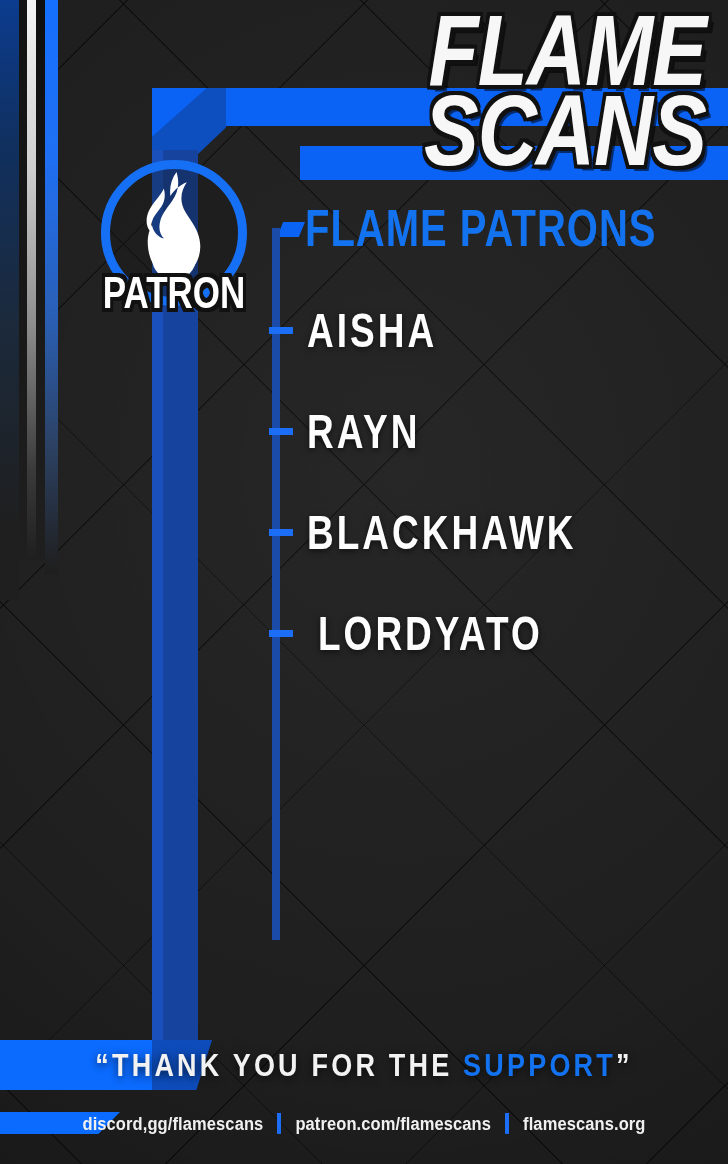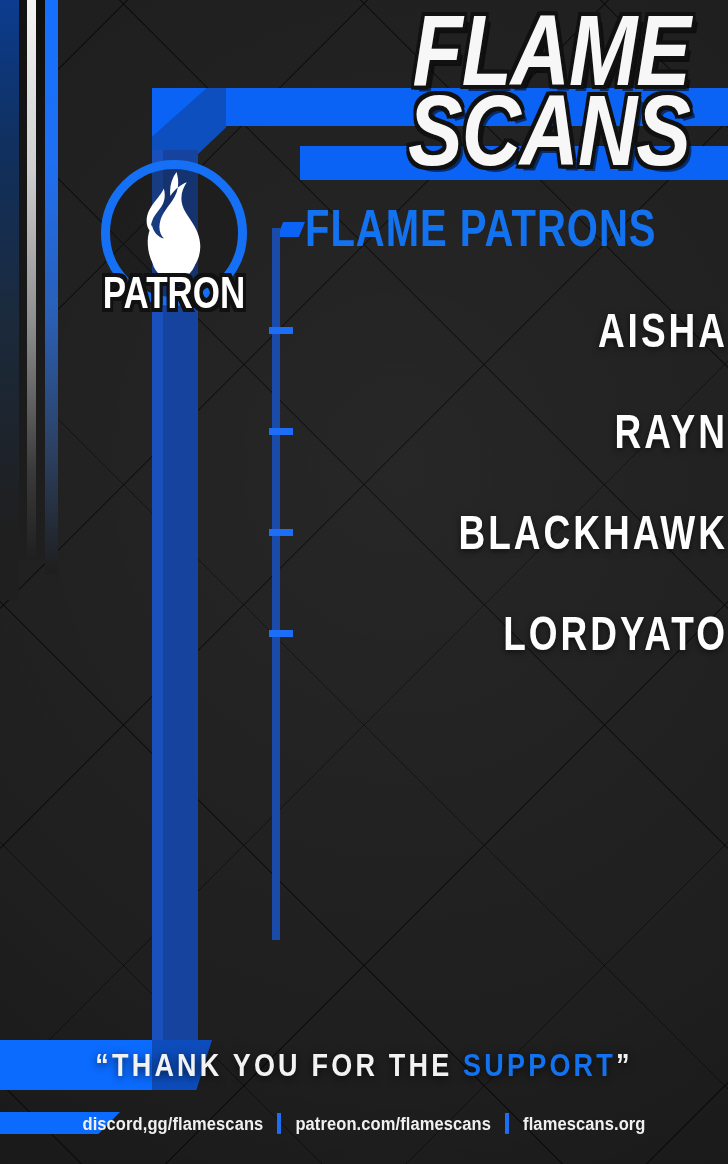--- a/index.html
+++ b/index.html
@@ -98,21 +98,21 @@
   }
 
   
   .stripe{ position:absolute; background:#0b63f6; }
   .stripe-a{ left:196px; top:88px;  width:532px; height:38px; }
   .stripe-b{ left:300px; top:146px; width:428px; height:34px; }
 
   
   .title-wrap{
     position:absolute; left:0; top:8px; width:728px; height:190px;
-    text-align:right; padding-right:38px;
+    text-align:right; padding-right:22px;
   }
   .title-line{
     font-family:"Liberation Sans", sans-serif;
     font-weight:700; font-style:italic;
     color:#f7f7f7;
     letter-spacing:-1px;
     line-height:.86;
     text-shadow:
        3px 0 0 #111, -3px 0 0 #111, 0 3px 0 #111, 0 -3px 0 #111,
        3px 3px 0 #111, -3px 3px 0 #111, 3px -3px 0 #111, -3px -3px 0 #111,
@@ -142,21 +142,21 @@
     background:#1a4ba8;
   }
 
   
   .list{
     position:absolute; left:266px; top:280px; width:462px;
   }
   .row{
     position:relative;
     height:101px;
-    display:flex; align-items:center;justify-content:flex-end;
+    display:flex; align-items:center;
   }
   .tick{
     position:absolute; left:3px; width:24px; height:7px;
     background:#1b6ef5;
   }
   .pname{
     color:#fdfdfd;
     font-weight:700;
     font-size:37px;
     letter-spacing:3px;

